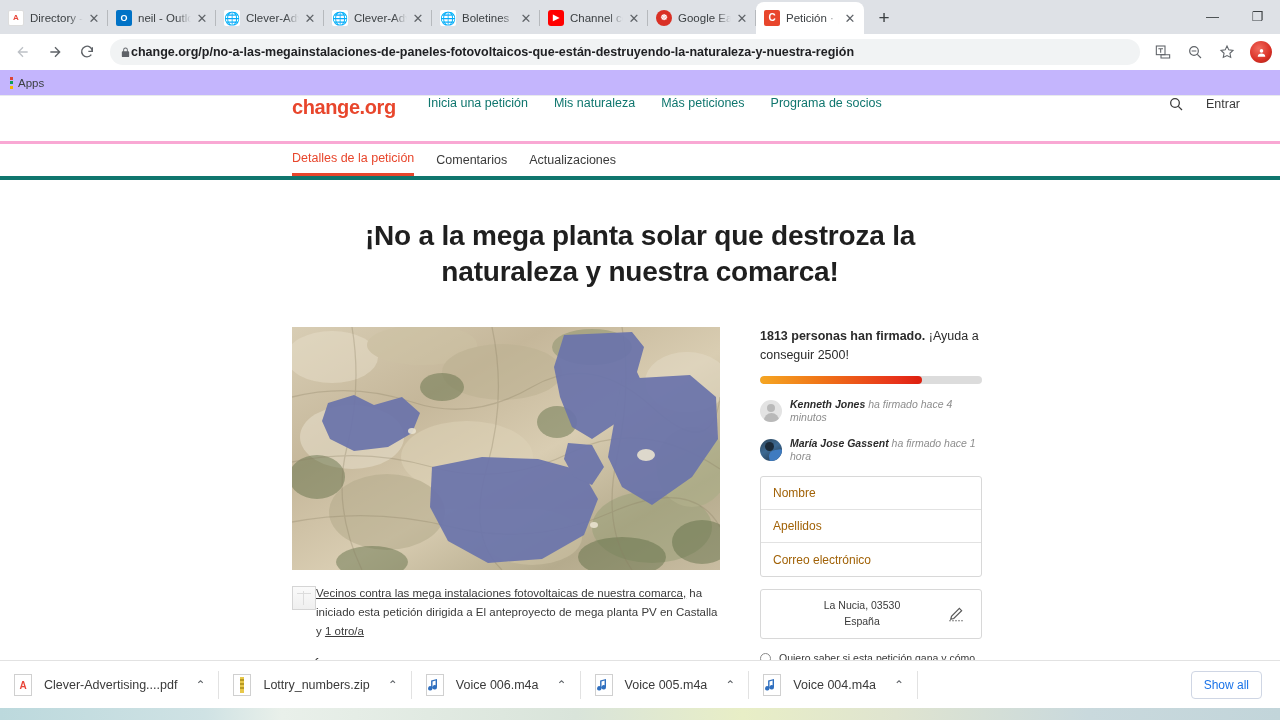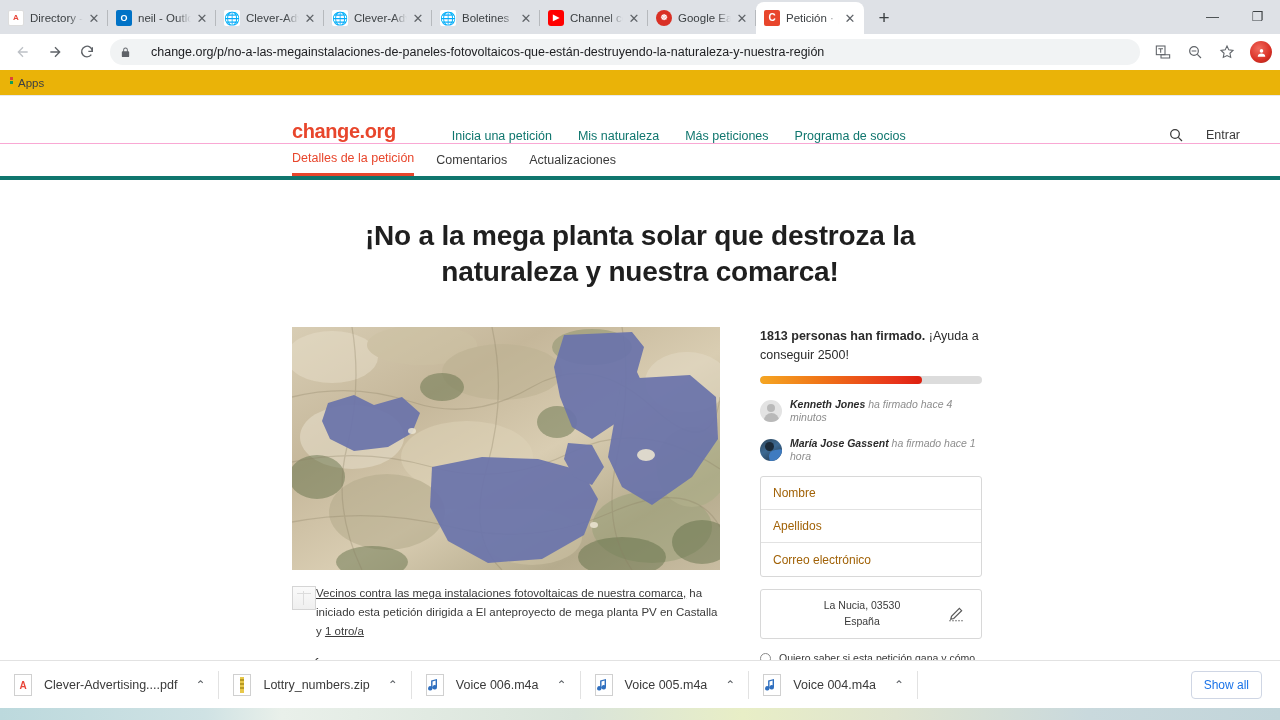--- a/index.html
+++ b/index.html
@@ -66,47 +66,47 @@
   }
   .tbtn {
     width: 30px; height: 30px; display:flex; align-items:center;
     justify-content:center; color:#5f6368; border-radius:50%;
     flex-shrink:0;
   }
   .tbtn.dis { color: #bdc1c6; }
   .omnibox {
     flex: 1; height: 26px; background: #f1f3f4; border-radius: 13px;
     display: flex; align-items: center; padding: 8px 10px; margin: 0 6px;
-    font-size: 12.5px; color: #202124; gap: 20px; min-width:0;
+    font-size: 12.5px; color: #202124; gap: 0; min-width:0;font-weight:bold;
   }
   .omnibox .url { white-space: nowrap; overflow: hidden; flex:1; }
   .tb-right { display: flex; align-items: center; gap: 2px; }
   .avatar-btn {
     width: 22px; height: 22px; border-radius: 50%;
     background: radial-gradient(circle at 40% 35%, #f26b5e 0%, #d93025 60%, #9c2018 100%);
     display:flex;align-items:center;justify-content:center;
     font-size:8px;color:#fff;font-weight:bold; margin-left:6px;
   }
 
   .bookmarks {
-    height: 26px; background: #eab308; display: flex; align-items: center;
+    height: 26px; background: #c4b5fd; display: flex; align-items: center;
     padding: 0 10px; gap: 6px; border-bottom: 1px solid #e8eaed;
   }
   .bm { display:flex; align-items:center; gap:5px; font-size:11.5px; color:#3c4043; }
   .bm-dots { display:flex; flex-direction:column; gap:1.5px; }
   .bm-dots i { width:3px; height:3px; display:block; }
 
   
   .page {
     position: absolute; left: 0; top: 96px; right: 0; bottom: 60px;
     background: #fff; overflow: hidden;
   }
   .site-header {
-    height: 48px; display: flex; align-items: flex-end;
-    padding: 0 40px 0 292px; border-bottom: 1px solid #f9a8d4; gap: 24px;
+    height: 48px; display: flex; align-items: flex-start;
+    padding: 0 40px 0 292px; border-bottom: 3px solid #f9a8d4;
   }
   .logo {
     font-size: 20px; font-weight: bold; color: #e8462c;
     letter-spacing: -0.4px; margin-right: 32px;
   }
   .navlinks { display: flex; align-items: center; gap: 26px; flex: 1; }
   .navlink { font-size: 12.5px; color: #0f766e; }
   .hdr-right { display: flex; align-items: center; gap: 22px; }
   .hdr-right .navlink { color:#3a3a3a; }
 

